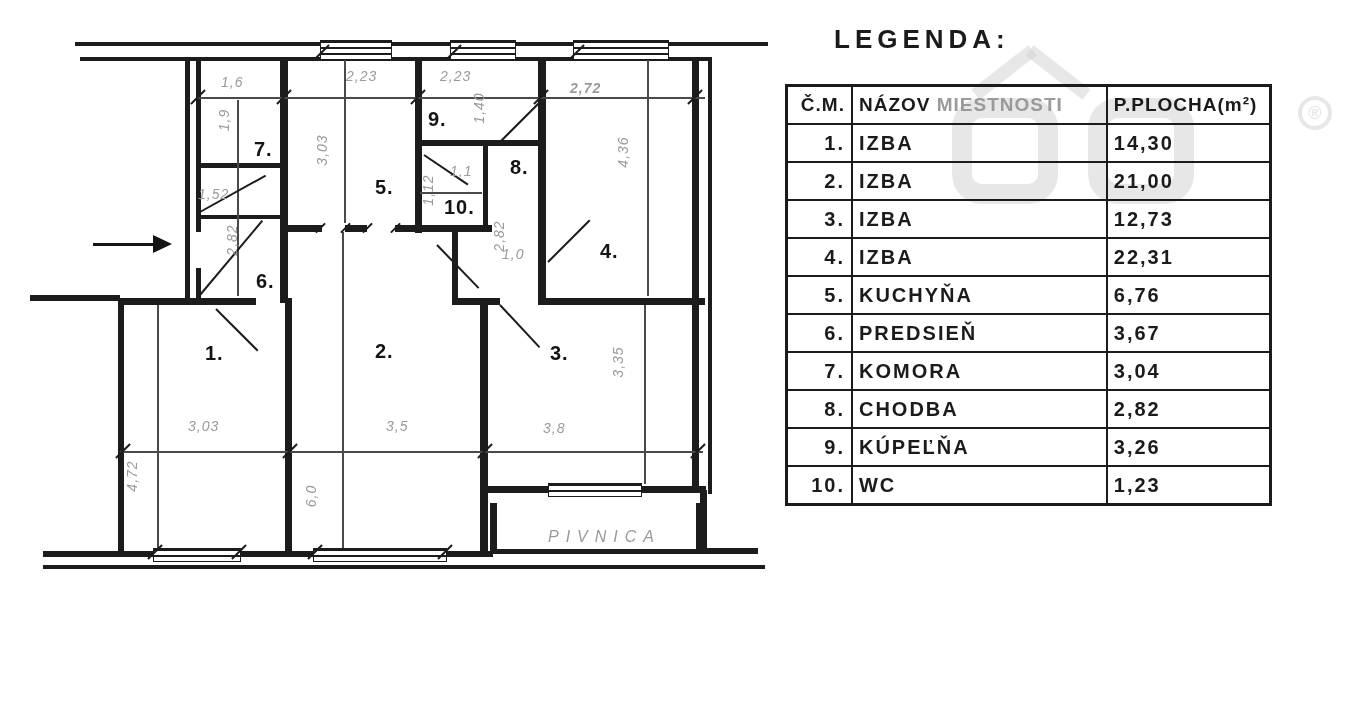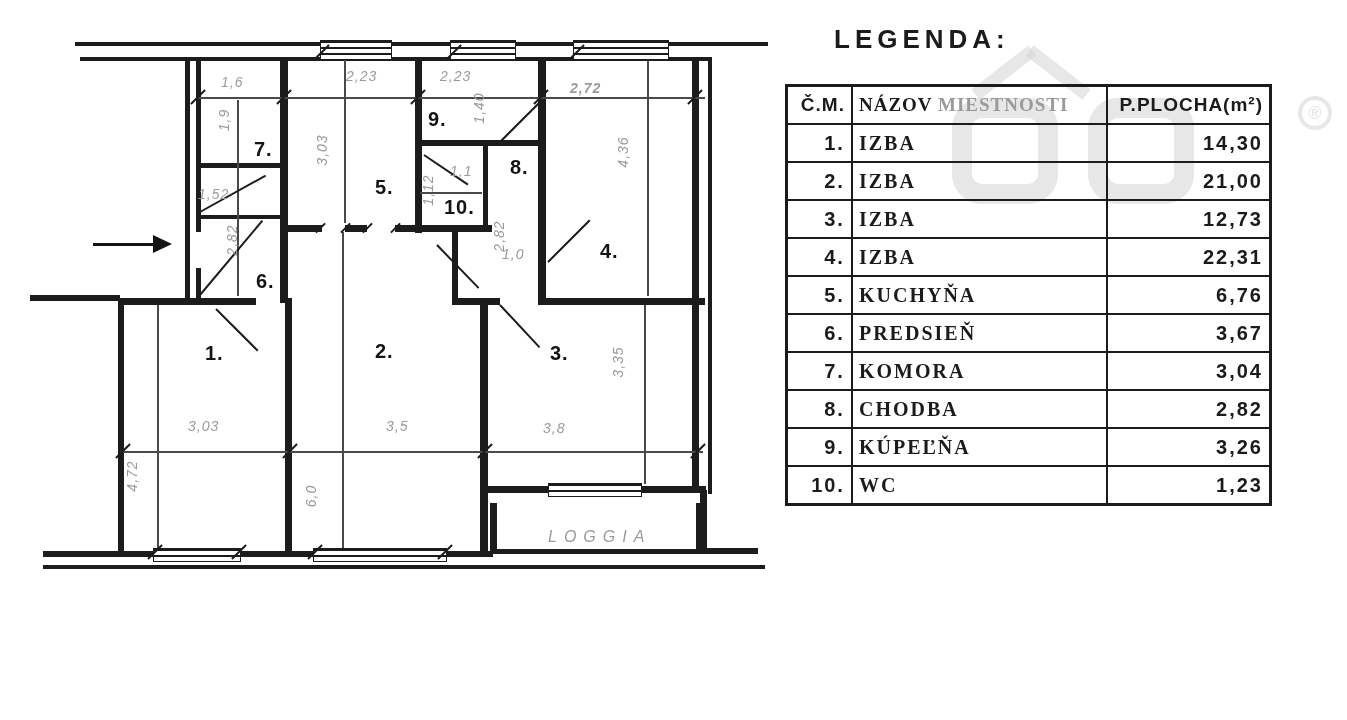--- a/index.html
+++ b/index.html
@@ -20,22 +20,22 @@
   #arrow-line{position:absolute;left:93px;top:243px;width:62px;height:3px;background:#141414;}
   #arrow-head{position:absolute;left:153px;top:235px;width:0;height:0;
               border-left:19px solid #141414;border-top:9px solid transparent;border-bottom:9px solid transparent;}
   
   #legend-title{position:absolute;left:790px;top:24px;font-size:26px;font-weight:bold;letter-spacing:5px;z-index:3;margin-left:44px;}
   #legend-table{position:absolute;left:785px;top:84px;width:487px;border-collapse:collapse;z-index:2;
                 font-weight:bold;font-size:20px;letter-spacing:2px;}
   #legend-table td{border:2px solid #1b1b1b;height:36px;padding:0 6px;background:transparent;}
   #legend-table{border:3px solid #1b1b1b;}
   td.c-no{width:52px;text-align:right;}
-  td.c-name{width:258px;padding-left:16px;font-family:Liberation Serif, serif;}
-  td.c-area{width:150px;text-align:right;}
+  td.c-name{width:258px;padding-left:16px;}
+  td.c-area{width:150px;text-align:left;}
   .hdr-sec{color:#9a9a9a;}
   .hdr{font-size:19px;letter-spacing:1px;}
   
   .wm{position:absolute;z-index:1;opacity:.55;}
   .wm-box{border:20px solid #d4d4d4;border-radius:30px;width:66px;height:66px;}
   .wm-bar{background:#d4d4d4;width:72px;height:13px;}
   #wm-reg{left:1298px;top:96px;width:26px;height:26px;border:4px solid #d4d4d4;border-radius:50%;
           color:#d4d4d4;font-weight:bold;font-size:18px;text-align:center;line-height:26px;}
 </style>
 </head>
@@ -163,21 +163,21 @@
       <span class="dim rot" style="left: 483px; top: 228px;">2,82</span>
       <span class="dim" style="left: 502px; top: 246px;">1,0</span>
       <span class="dim" style="left: 570px; top: 80px; font-weight: bold;">2,72</span>
       <span class="dim rot" style="left: 607px; top: 144px;">4,36</span>
       <span class="dim" style="left: 188px; top: 418px;">3,03</span>
       <span class="dim rot" style="left: 116px; top: 468px;">4,72</span>
       <span class="dim" style="left: 386px; top: 418px;">3,5</span>
       <span class="dim rot" style="left: 300px; top: 488px;">6,0</span>
       <span class="dim" style="left: 543px; top: 420px;">3,8</span>
       <span class="dim rot" style="left: 602px; top: 354px;">3,35</span>
-      <span class="loggia-label" style="left: 548px; top: 528px;">LOGGIA</span>
+      <span class="loggia-label" style="left: 548px; top: 528px;">PIVNICA</span>
     </div>
 
   <div class="wm wm-bar" style="left:968px;top:66px;transform:rotate(-38deg);"></div>
   <div class="wm wm-bar" style="left:1022px;top:66px;transform:rotate(38deg);"></div>
   <div class="wm wm-box" style="left:952px;top:98px;"></div>
   <div class="wm wm-box" style="left:1088px;top:98px;"></div>
   <div class="wm" id="wm-reg">®</div>
 
   <div id="legend-title">LEGENDA:</div>
 

